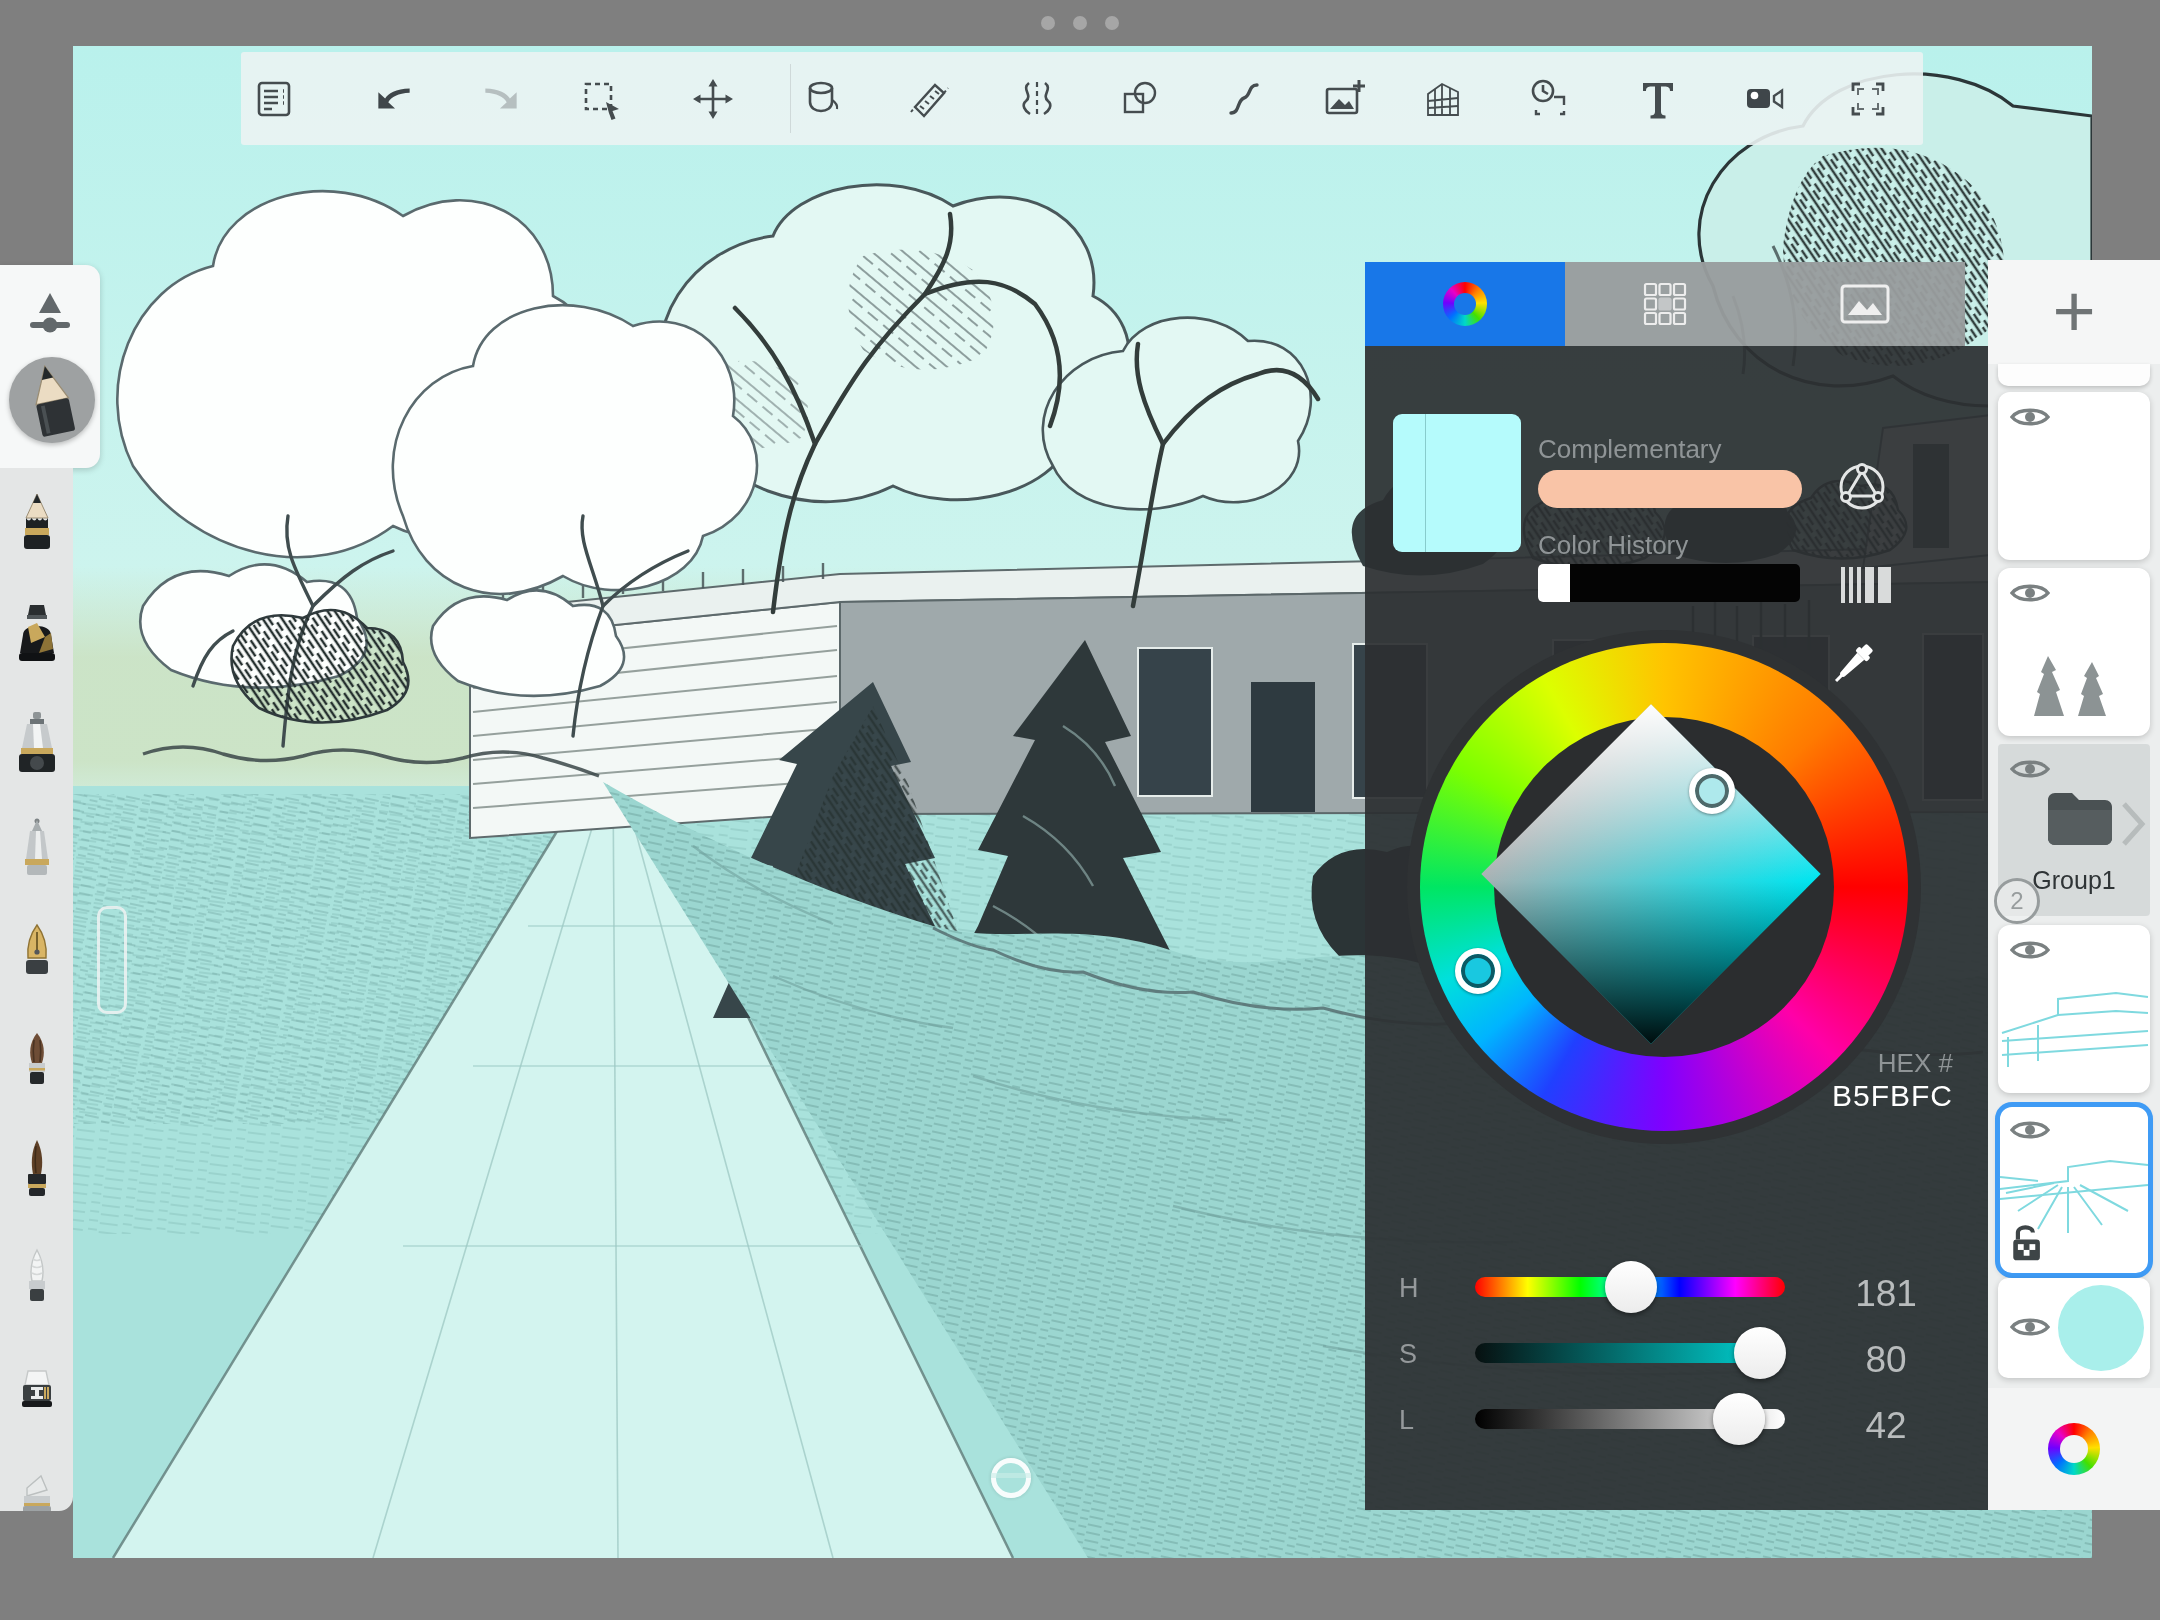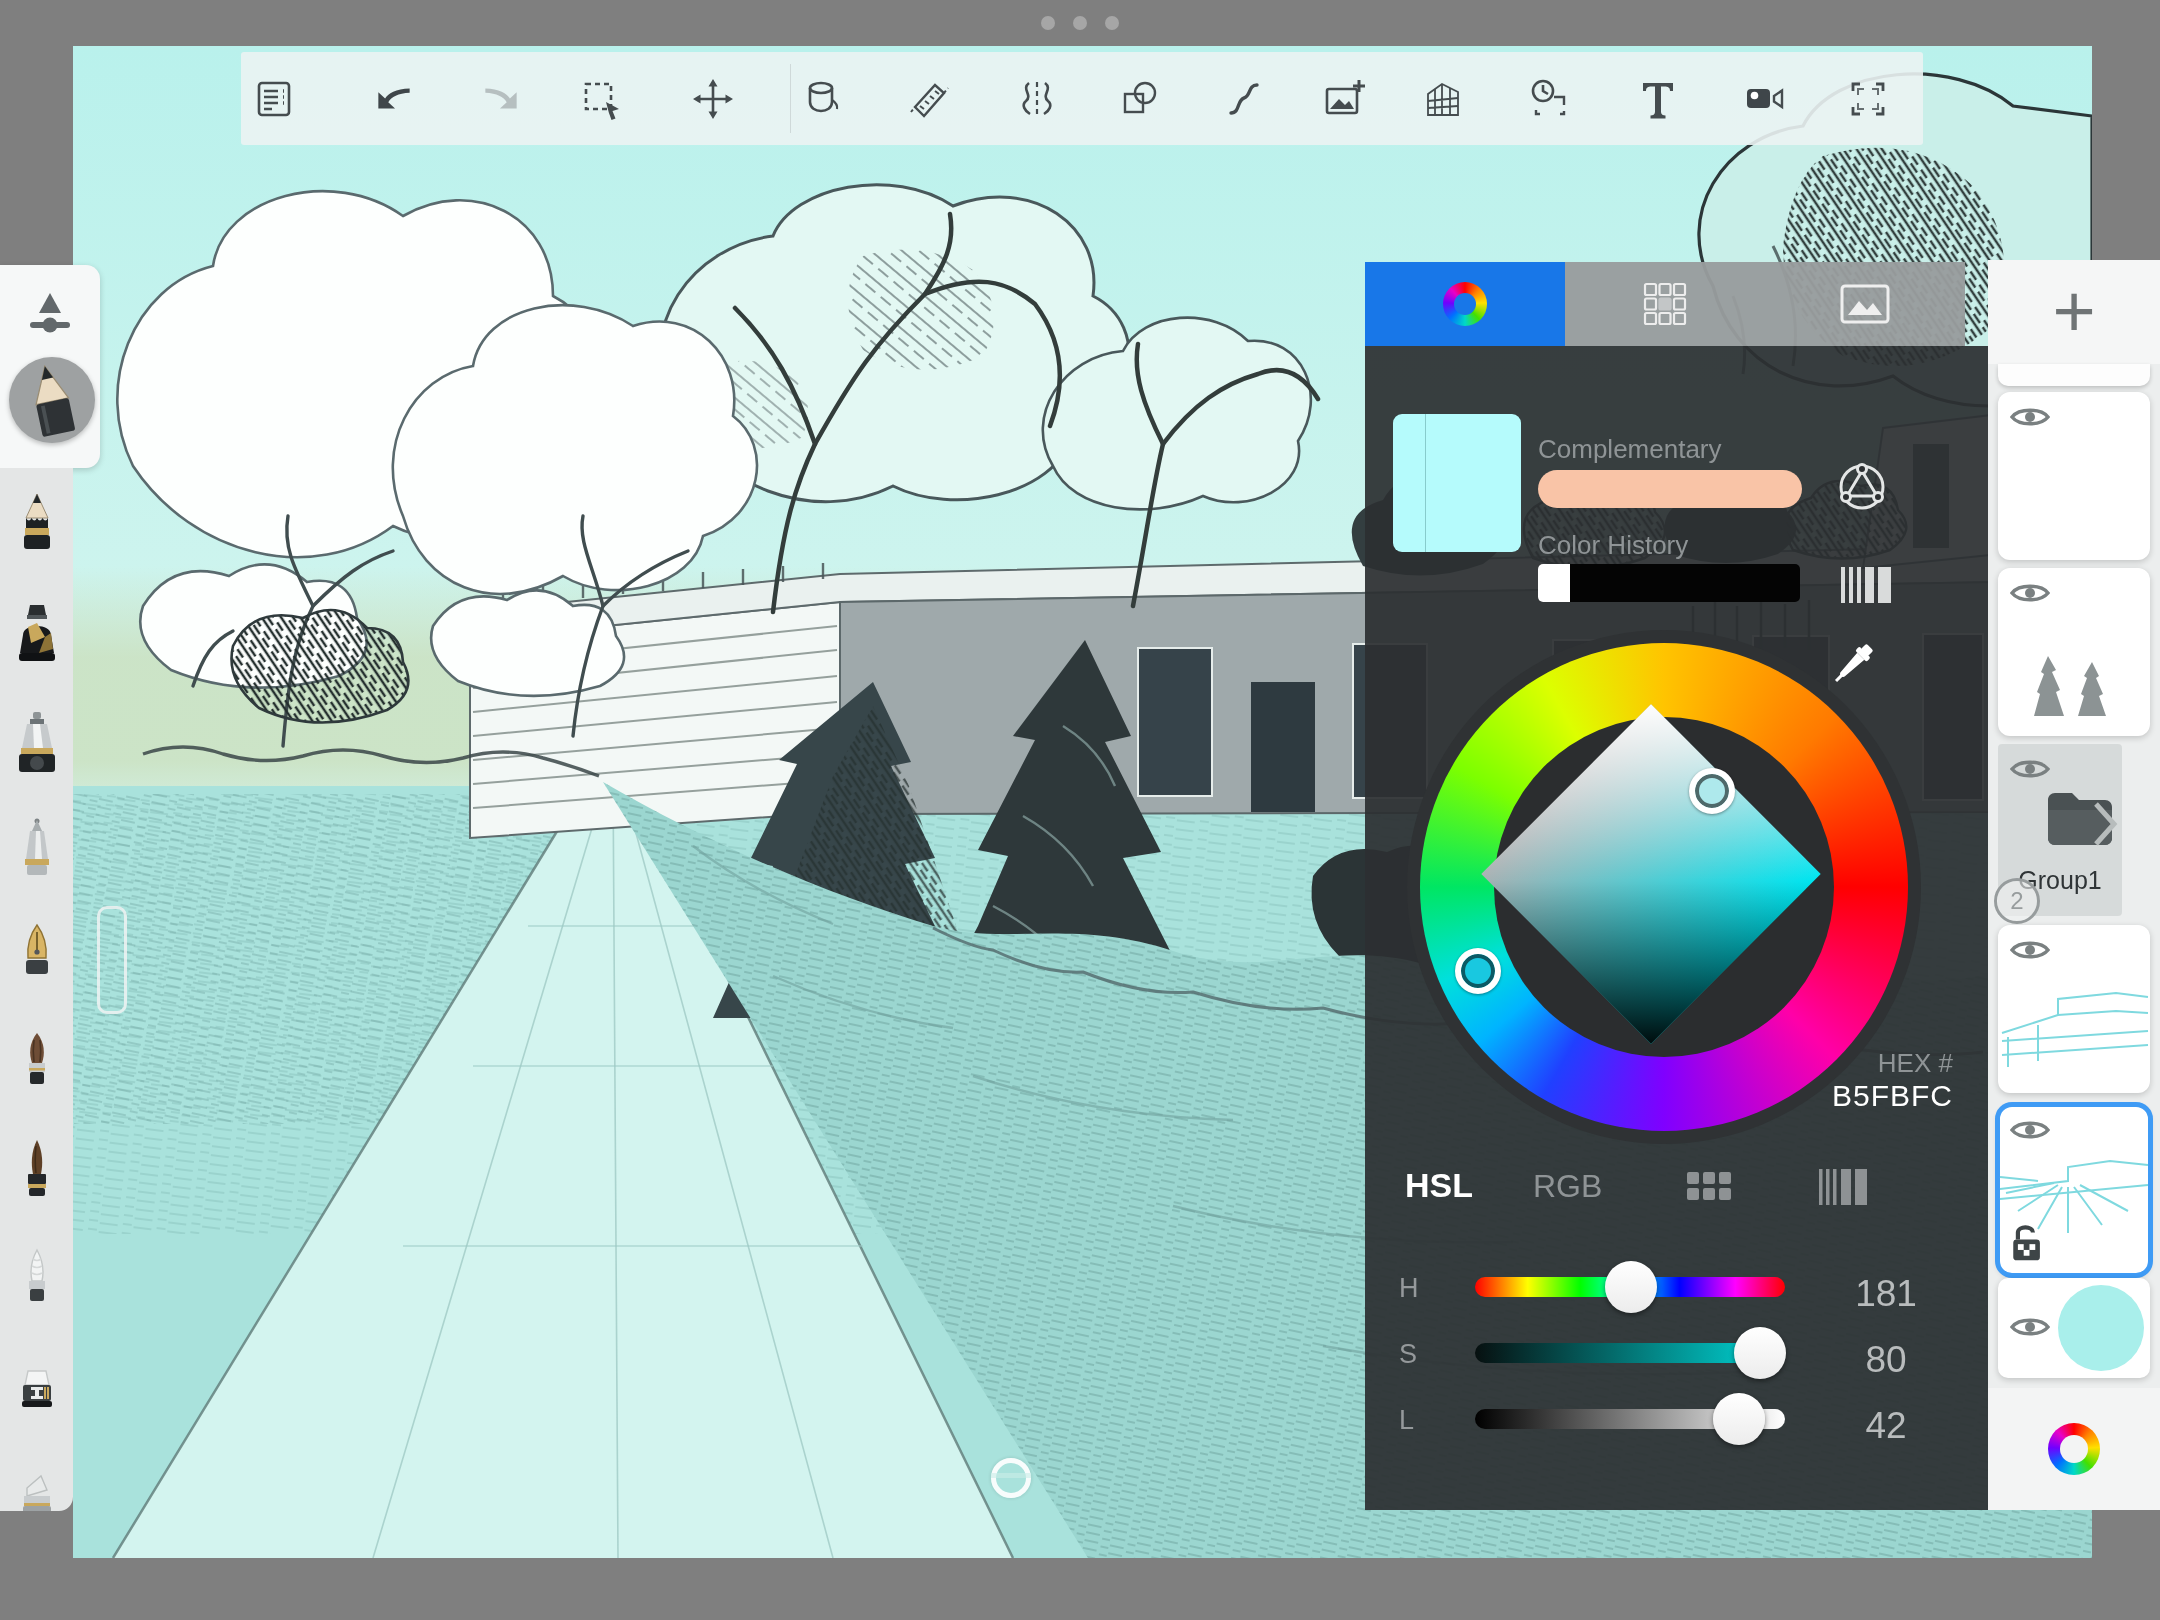--- a/index.html
+++ b/index.html
@@ -65,21 +65,21 @@
   .slider-value{position:absolute;right:34px;top:12px;width:90px;text-align:center;color:#b9bcbd;font-size:37px;}
   .track-h{background:linear-gradient(to right,#f00,#ff0 17%,#0f0 34%,#0ff 50%,#00f 66%,#f0f 84%,#f00);}
   .track-s{background:linear-gradient(to right,#071010,#00dcdc);}
   .track-l{background:linear-gradient(to right,#000,#fff);}
   
   .layers-panel{position:absolute;left:1988px;top:260px;width:172px;height:1250px;background:#eceeee;}
   .lp-add{position:absolute;left:0;top:0;width:172px;height:104px;background:#f5f6f6;display:flex;align-items:center;justify-content:center;color:#6f7475;font-size:74px;font-weight:200;line-height:0;}
   .lp-sliver{position:absolute;left:10px;top:104px;width:152px;height:22px;background:#fdfdfd;border-radius:0 0 10px 10px;box-shadow:0 2px 4px rgba(0,0,0,.2);}
   .lp-thumb{position:absolute;left:10px;width:152px;background:#fff;border-radius:12px;box-shadow:0 2px 6px rgba(0,0,0,.18);overflow:hidden;}
   .lp-eye{position:absolute;left:12px;top:12px;width:40px;height:26px;}
-  .lp-group{position:absolute;left:10px;width:124px;background:rgba(196,202,202,.55);border-radius:4px;}
+  .lp-group{position:absolute;left:10px;width:152px;background:rgba(196,202,202,.55);border-radius:4px;}
   .lp-group-label{position:absolute;left:0;top:122px;width:100%;text-align:center;color:#2f3436;font-size:25px;}
   .lp-badge{position:absolute;left:-4px;top:134px;width:40px;height:40px;border-radius:50%;border:3px solid #979c9d;color:#979c9d;font-size:24px;display:flex;align-items:center;justify-content:center;background:rgba(240,242,242,.6);}
   .lp-chevron{position:absolute;right:0px;top:52px;}
   .lp-thumb.selected{outline:5px solid #3f9bf5;outline-offset:-2px;border-radius:14px;}
   .lp-bg-circle{position:absolute;right:6px;top:7px;width:86px;height:86px;border-radius:50%;background:#a9efeb;}
   .lp-bottom{position:absolute;left:0;top:1128px;width:172px;height:122px;background:#f3f4f4;display:flex;align-items:center;justify-content:center;}
   .lp-wheel{position:relative;width:52px;height:52px;border-radius:50%;
     background:conic-gradient(#f00,#ff8000 12%,#ffe000 24%,#42e000 38%,#00d8c8 50%,#0070ff 63%,#7000ff 76%,#e800c8 88%,#f00);}
   .lp-wheel i{position:absolute;left:12px;top:12px;width:28px;height:28px;border-radius:50%;background:#f3f4f4;}
   .hidden-defs{position:absolute;width:0;height:0;overflow:hidden;}
@@ -524,39 +524,20 @@
         <path d="M25 19 H35 L33 44 C33 48 27 48 27 44 Z" fill="#fff"></path>
         <path d="M30 44 L30 54" stroke="#fff" stroke-width="3"></path>
       </g>
     </svg>
 
     <div class="hex-wrap">
       <div class="hex-label">HEX #</div>
       <div class="hex-value">B5FBFC</div>
     </div>
 
-    <div class="mode-row">
-      <div class="mode-hsl">HSL</div>
-      <div class="mode-rgb">RGB</div>
-      <svg style="position:absolute;left:320px;top:4px" width="48" height="34" viewBox="0 0 48 34">
-        <rect x="2" y="2" width="12" height="12" rx="2" fill="#8e9294"></rect>
-          <rect x="18" y="2" width="12" height="12" rx="2" fill="#8e9294"></rect>
-          <rect x="34" y="2" width="12" height="12" rx="2" fill="#8e9294"></rect>
-        <rect x="2" y="18" width="12" height="12" rx="2" fill="#8e9294"></rect>
-          <rect x="18" y="18" width="12" height="12" rx="2" fill="#8e9294"></rect>
-          <rect x="34" y="18" width="12" height="12" rx="2" fill="#8e9294"></rect>
-      </svg>
-      <svg style="position:absolute;left:452px;top:2px" width="52" height="38" viewBox="0 0 52 38">
-        <rect x="2" y="1" width="3.5" height="36" fill="#8e9294"></rect>
-          <rect x="9" y="1" width="3.5" height="36" fill="#8e9294"></rect>
-        <rect x="16" y="1" width="3.5" height="36" fill="#8e9294"></rect>
-          <rect x="24" y="1" width="10" height="36" fill="#8e9294"></rect>
-        <rect x="38" y="1" width="12" height="36" fill="#8e9294"></rect>
-      </svg>
-    </div>
 
     <div class="slider-row" style="top:915px">
       <div class="slider-label">H</div>
       <div class="slider-track track-h">
         <div class="slider-thumb" style="left:130px"></div>
       </div>
       <div class="slider-value">181</div>
     </div>
     <div class="slider-row" style="top:981px">
       <div class="slider-label">S</div>

